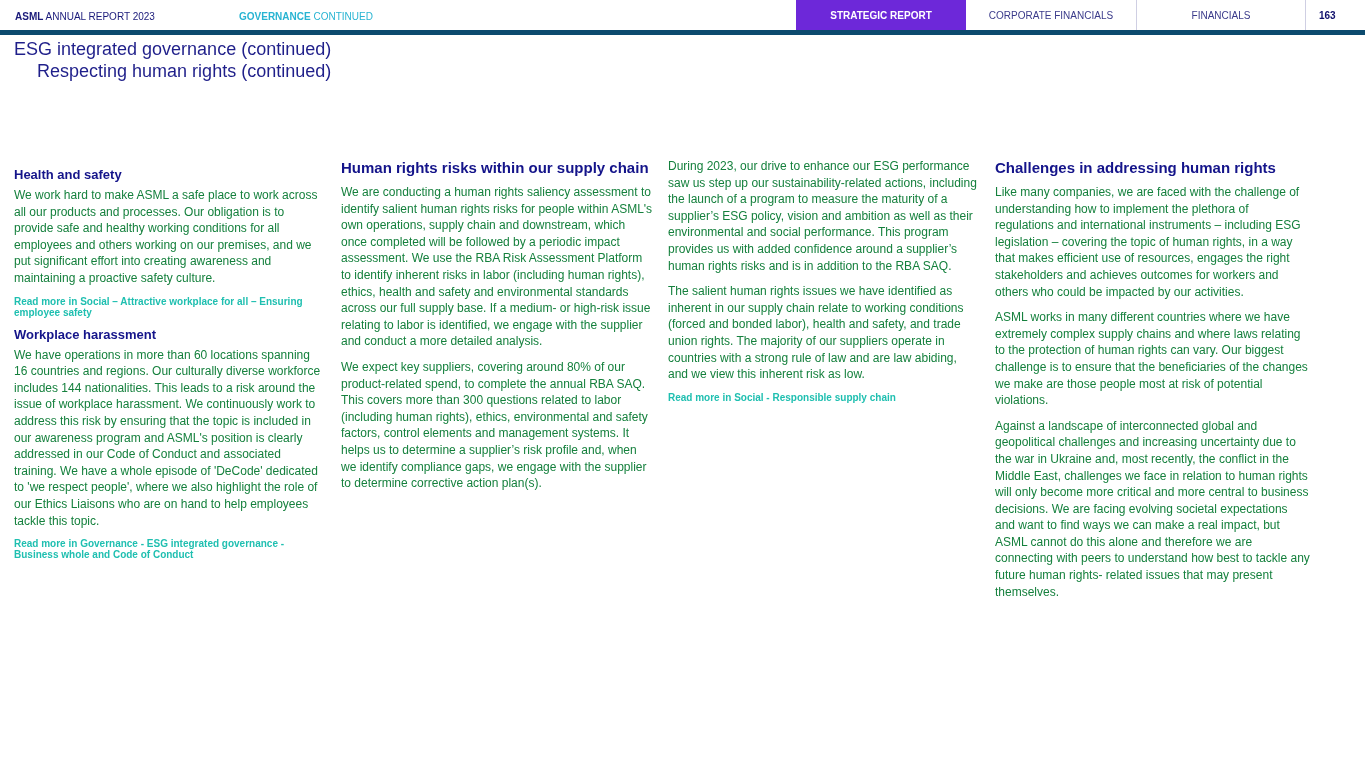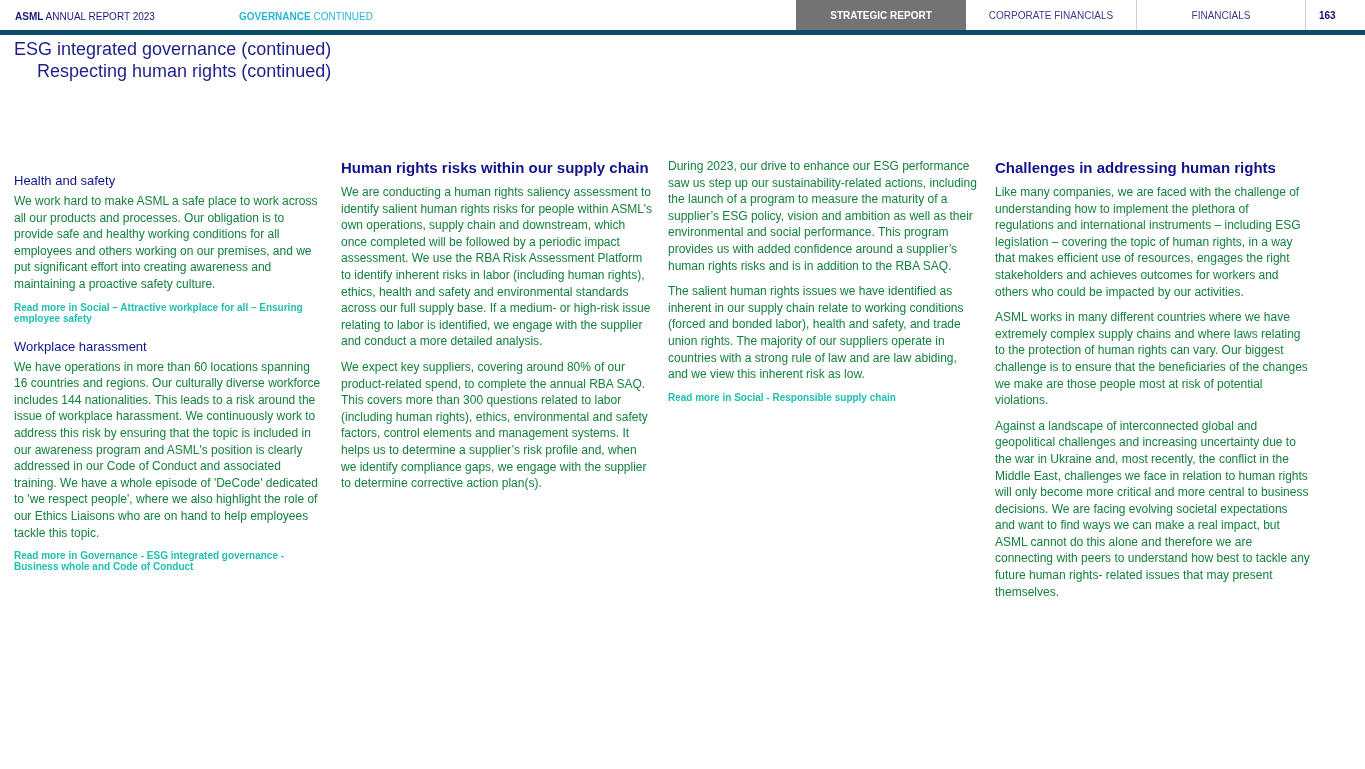--- a/index.html
+++ b/index.html
@@ -9,34 +9,34 @@
     }
     .topbar {
       position: absolute; left: 0; top: 0; width: 1365px; height: 30px;
       border-bottom: 5px solid #0c4a6e;
     }
     .brand { position: absolute; left: 15px; top: 11px; font-size: 10px; color: #1a1a7a; letter-spacing: 0; }
     .brand b { font-weight: bold; }
     .section-label { position: absolute; left: 239px; top: 11px; font-size: 10px; color: #28b4d2; }
     .section-label b { font-weight: bold; }
     .nav { position: absolute; top: 0; height: 30px; display: flex; align-items: center; justify-content: center; font-size: 10px; }
-    .nav.active { left: 796px; width: 170px; background: #737373; color: #ffffff; font-weight: bold; }
+    .nav.active { left: 796px; width: 170px; background: #6d28d9; color: #ffffff; font-weight: bold; }
     .nav.corp { left: 966px; width: 170px; color: #3a3a8a; border-right: 1px solid #cfcfe3; }
     .nav.fin { left: 1137px; width: 168px; color: #3a3a8a; border-right: 1px solid #cfcfe3; }
     .nav.page { left: 1306px; width: 59px; color: #0f0f6c; font-weight: bold; justify-content: flex-start; padding-left: 13px; box-sizing: border-box; }
 
     .title { position: absolute; left: 14px; top: 38px; font-size: 18px; line-height: 22px; color: #1f1f8a; font-weight: normal; text-align: right; }
 
     .col { position: absolute; top: 158px; width: 310px; }
     .col1 { left: 14px; width: 310px; }
     .col2 { left: 341px; width: 312px; }
     .col3 { left: 668px; width: 312px; }
     .col4 { left: 995px; width: 315px; }
 
-    h3.sub { margin: 14px 0 4px 0; font-size: 13px; line-height: 17px; color: #14148a; font-weight: normal; }
+    h3.sub { margin: 8px 0 4px 0; font-size: 13px; line-height: 17px; color: #14148a; font-weight: bold; }
     h2.head { margin: 0 0 6px 0; font-size: 15px; line-height: 20px; color: #14148a; font-weight: bold; }
     p { margin: 0 0 9px 0; font-size: 12px; line-height: 16.6px; color: #15803d; }
     a.more { display: block; margin: 0 0 5px 0; font-size: 10px; line-height: 11px; color: #1fbfb0; font-weight: bold; text-decoration: none; }
   </style>
 </head>
 <body>
 
 <div class="topbar">
   <div class="brand"><b>ASML</b><span> ANNUAL REPORT 2023</span></div>
   <div class="section-label"><b>GOVERNANCE</b><span> CONTINUED</span></div>

